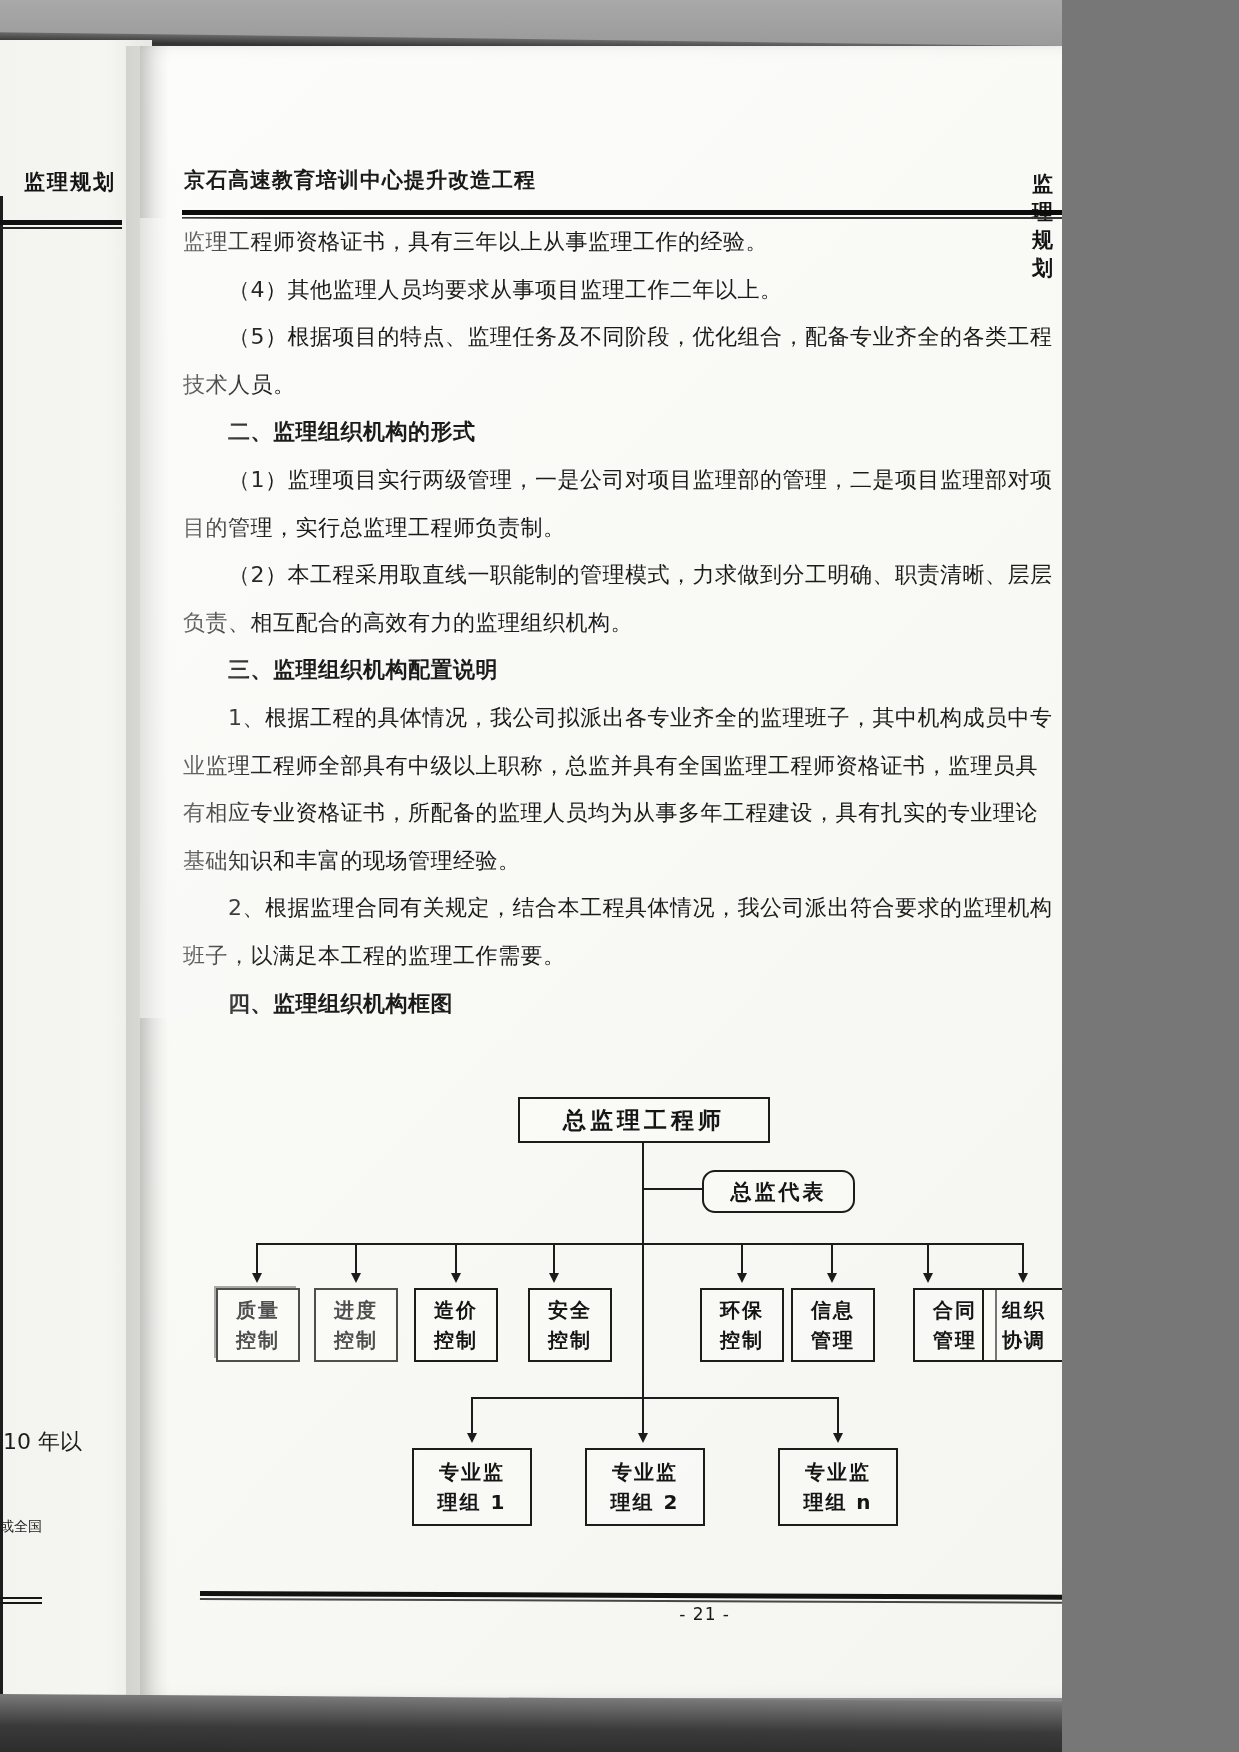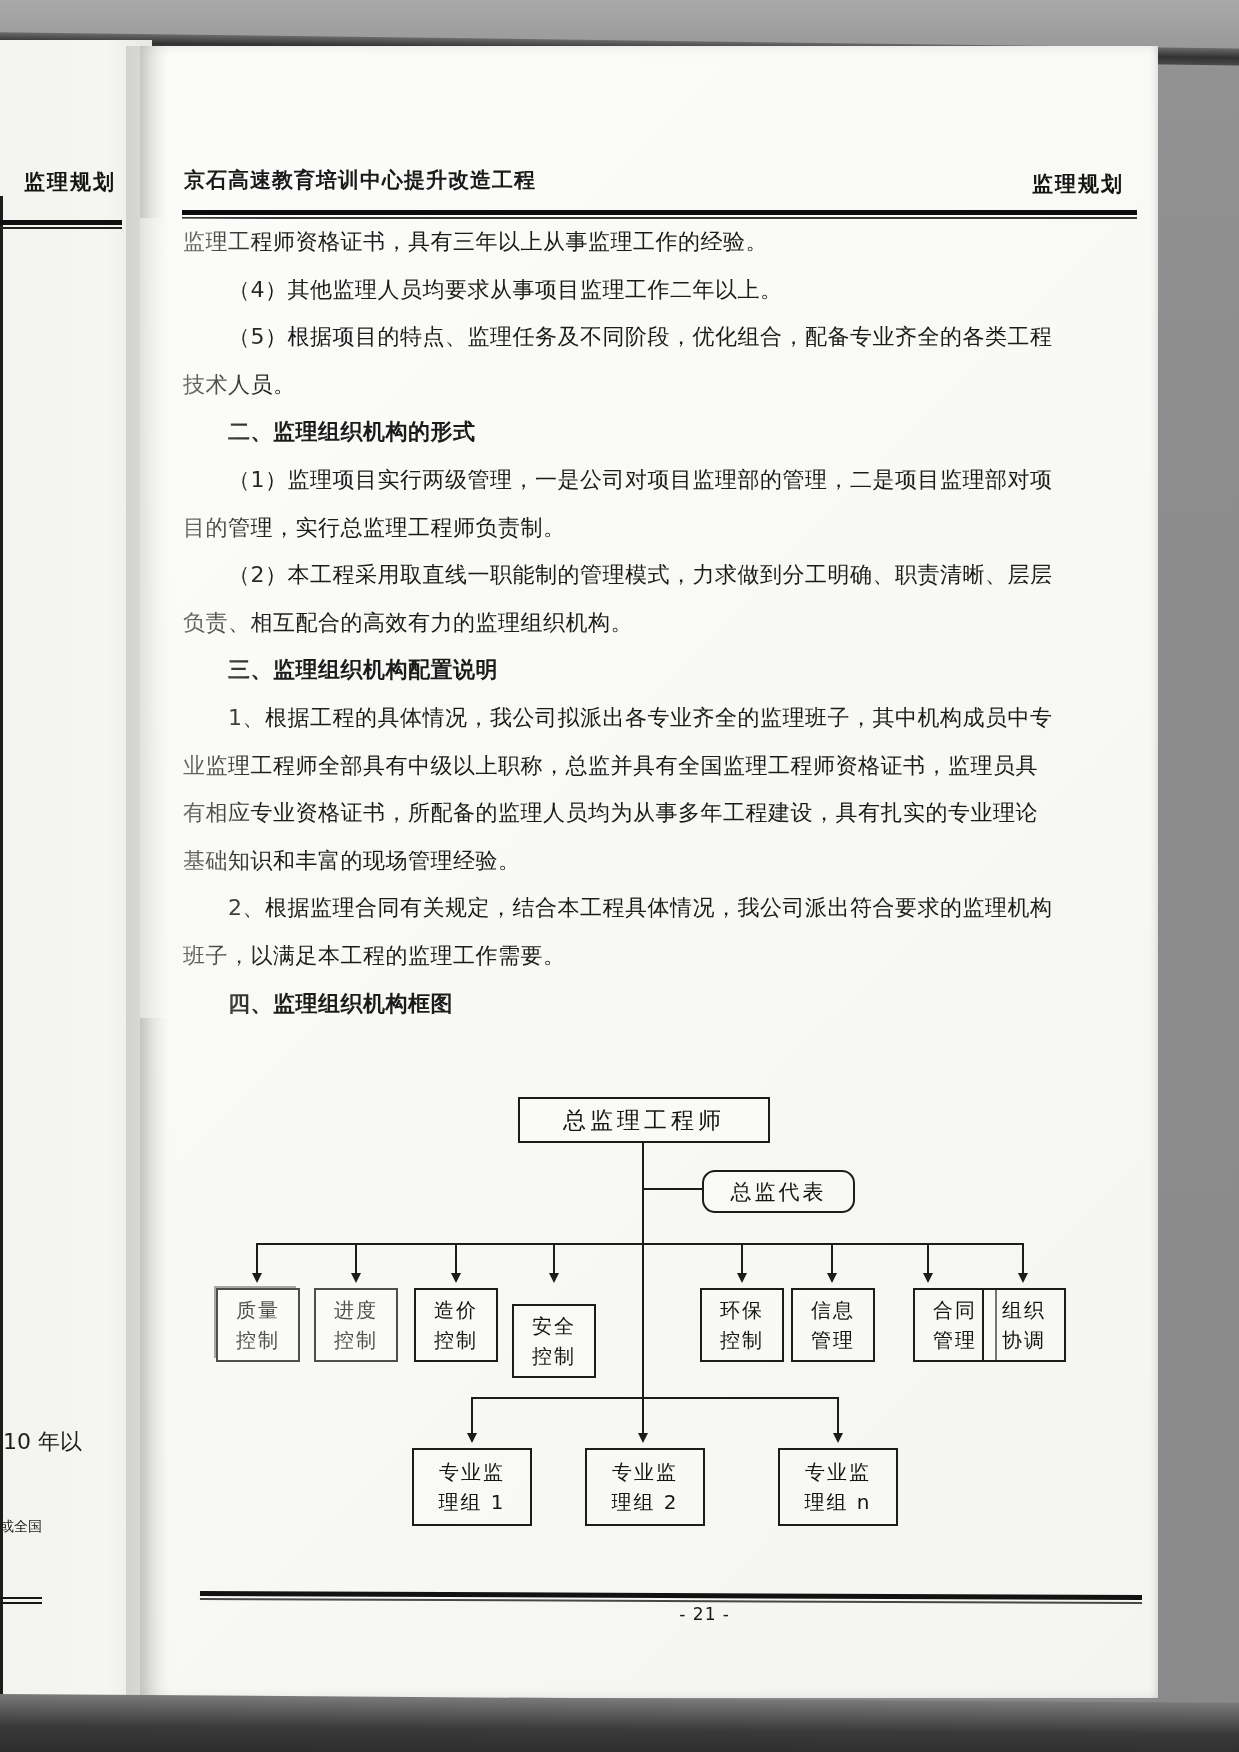--- a/index.html
+++ b/index.html
@@ -1,17 +1,17 @@
 <!DOCTYPE html>
 <html><head>
 <meta charset="utf-8">
 <style>
   html,body{margin:0;padding:0;background:#777;}
   #stage{
-    position:relative;width:1239px;height:1752px;overflow:hidden;
+    position:relative;width:1062px;height:1752px;overflow:hidden;
     background:linear-gradient(180deg,#a9a9a9 0px,#929292 70px,#8d8d8d 400px,#8a8a8a 100%);
     font-family:"DejaVu Sans",sans-serif;color:#161616;
   }
   
   .top-dark-strip{position:absolute;left:-12px;top:32px;width:1300px;height:17px;
     background:linear-gradient(180deg,#6b6b6b,#323232 55%,#4a4a4a);
     transform:rotate(0.75deg);transform-origin:left top;}
   .facing-page{position:absolute;left:0;top:40px;width:152px;height:1660px;
     background:linear-gradient(90deg,#f3f3f0 0px,#f5f5f2 70%,#e7e7e3 100%);}
   .main-page{position:absolute;left:140px;top:46px;width:1018px;height:1652px;
@@ -38,21 +38,21 @@
     border-top:5px solid #0c0c0c;border-bottom:2px solid #383838;}
   
   .body-text{position:absolute;left:183px;top:218px;width:880px;}
   .bline{height:47.6px;line-height:47.6px;font-size:22px;letter-spacing:0.5px;white-space:nowrap;color:#1b1b1b;}
   .bline.ind{padding-left:45px;}
   .bline.bold{font-weight:700;}
   .body-fade{position:absolute;left:140px;top:218px;width:130px;height:800px;
     background:linear-gradient(90deg,rgba(250,250,248,0.55),rgba(250,250,248,0));pointer-events:none;}
   
   .obox{position:absolute;border:2px solid #1c1c1c;display:flex;flex-direction:column;
-    align-items:center;justify-content:center;text-align:center;background:rgba(252,252,250,0.4);}
+    align-items:center;justify-content:center;text-align:center;background:rgba(252,252,250,0.4);font-weight:bold;}
   .obox .bl{font-size:20px;line-height:30px;letter-spacing:2px;color:#151515;white-space:nowrap;}
   .obox.faded{border-color:#4e4e4e;}
   .obox.faded .bl{color:#4f4f4f;}
   .obox.ghost{box-shadow:-3px -3px 0 -1px rgba(70,70,70,0.45);}
   .box-chief{left:518px;top:1097px;width:248px;height:42px;}
   .box-chief .bl{font-size:23px;letter-spacing:4px;}
   .box-deputy{left:702px;top:1170px;width:149px;height:39px;border-radius:13px;}
   .box-deputy .bl{font-size:21px;letter-spacing:3px;}
   .h-line{position:absolute;height:2px;background:#1c1c1c;}
   .v-line{position:absolute;width:2px;background:#1c1c1c;}
@@ -143,21 +143,21 @@
       <span class="bl">控制</span>
     </div>
     <div class="obox faded" style="left:314px;top:1288px;width:80px;height:70px;">
       <span class="bl">进度</span>
       <span class="bl">控制</span>
     </div>
     <div class="obox" style="left:414px;top:1288px;width:80px;height:70px;">
       <span class="bl">造价</span>
       <span class="bl">控制</span>
     </div>
-    <div class="obox" style="left:512px;top:1288px;width:80px;height:70px;margin-top:16px;">
+    <div class="obox" style="left:528px;top:1288px;width:80px;height:70px;">
       <span class="bl">安全</span>
       <span class="bl">控制</span>
     </div>
     <div class="obox" style="left:700px;top:1288px;width:80px;height:70px;">
       <span class="bl">环保</span>
       <span class="bl">控制</span>
     </div>
     <div class="obox" style="left:791px;top:1288px;width:80px;height:70px;">
       <span class="bl">信息</span>
       <span class="bl">管理</span>

